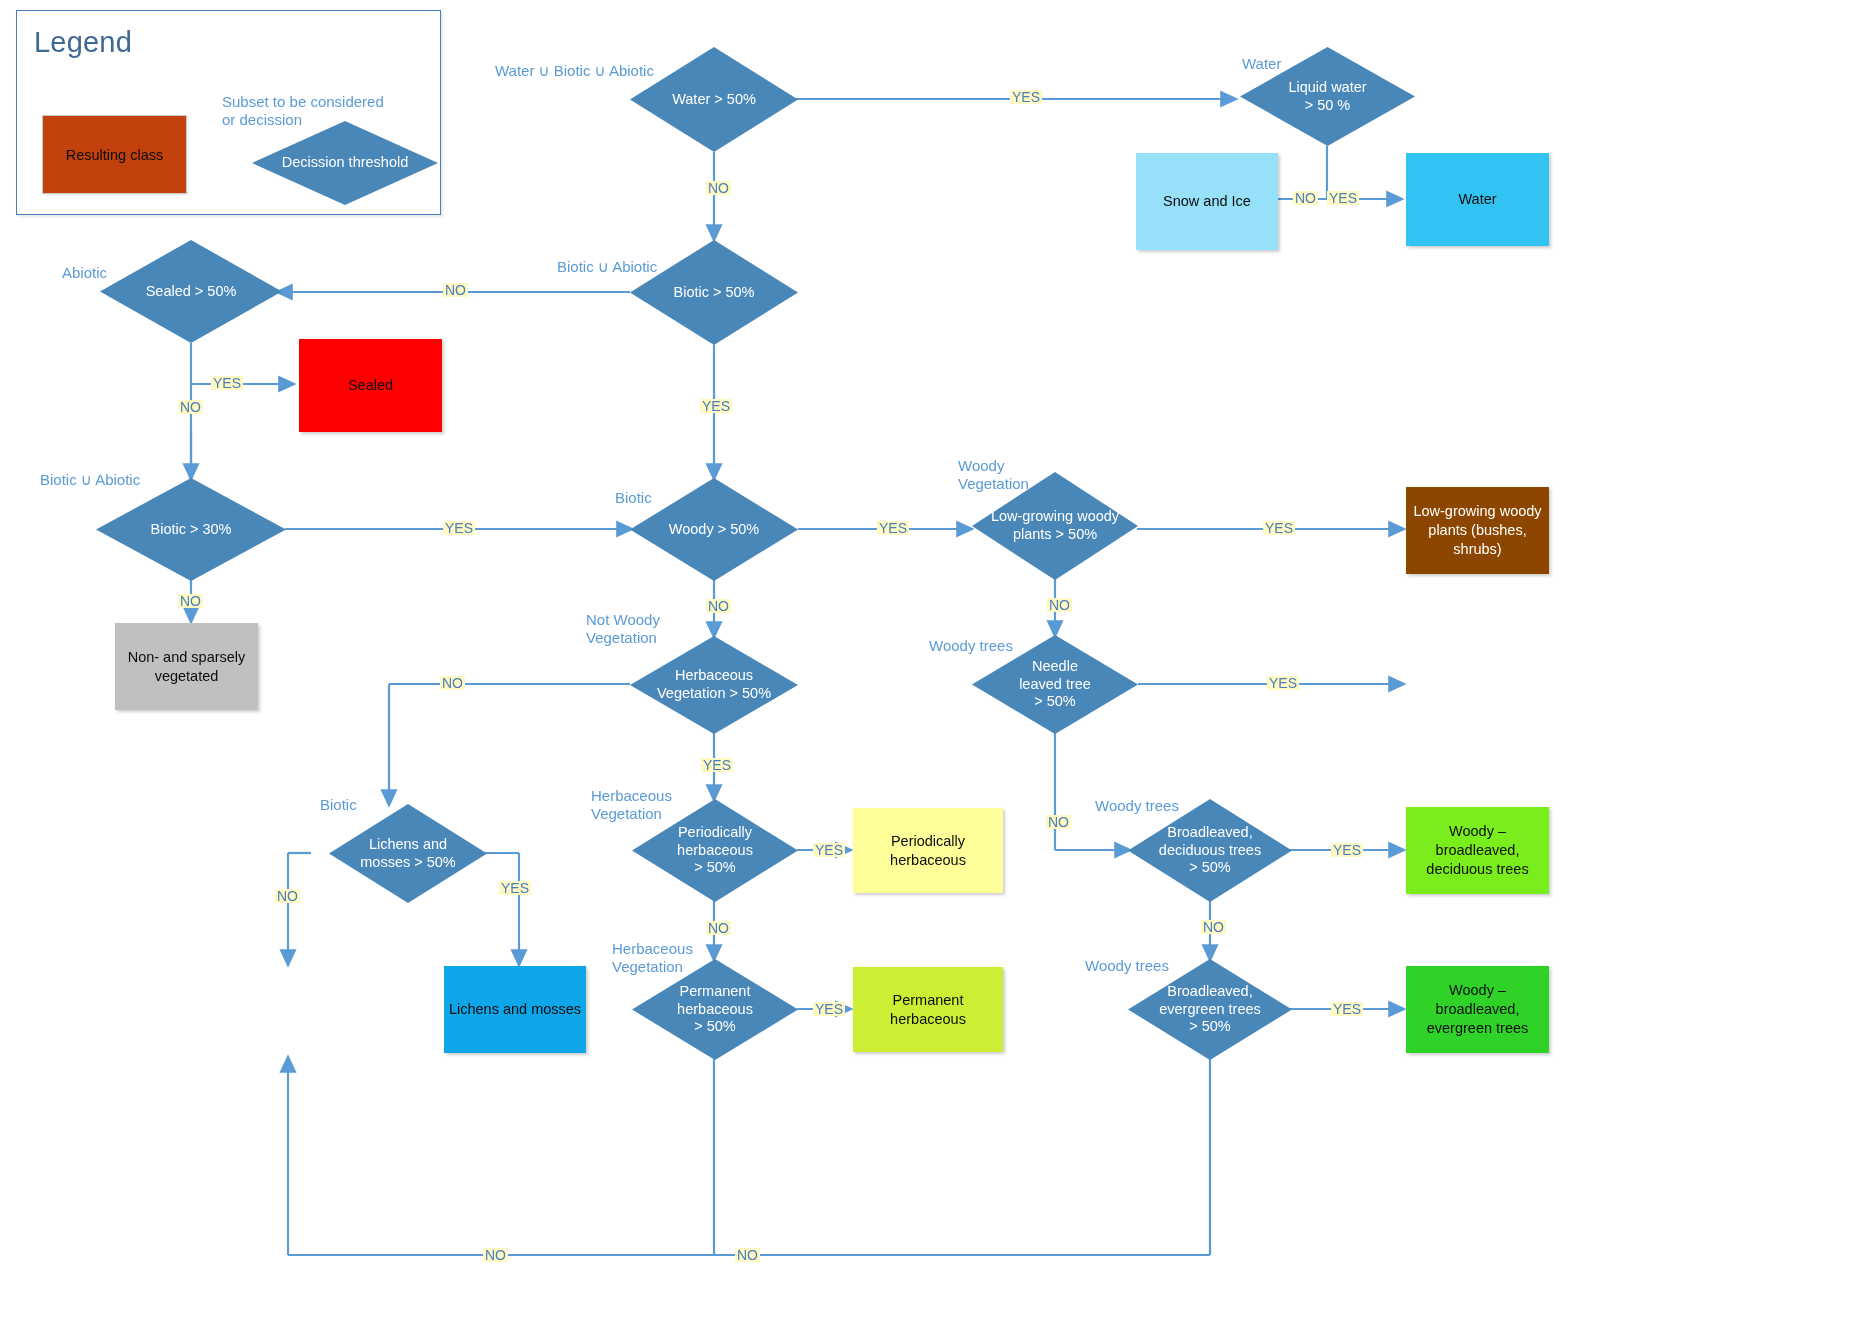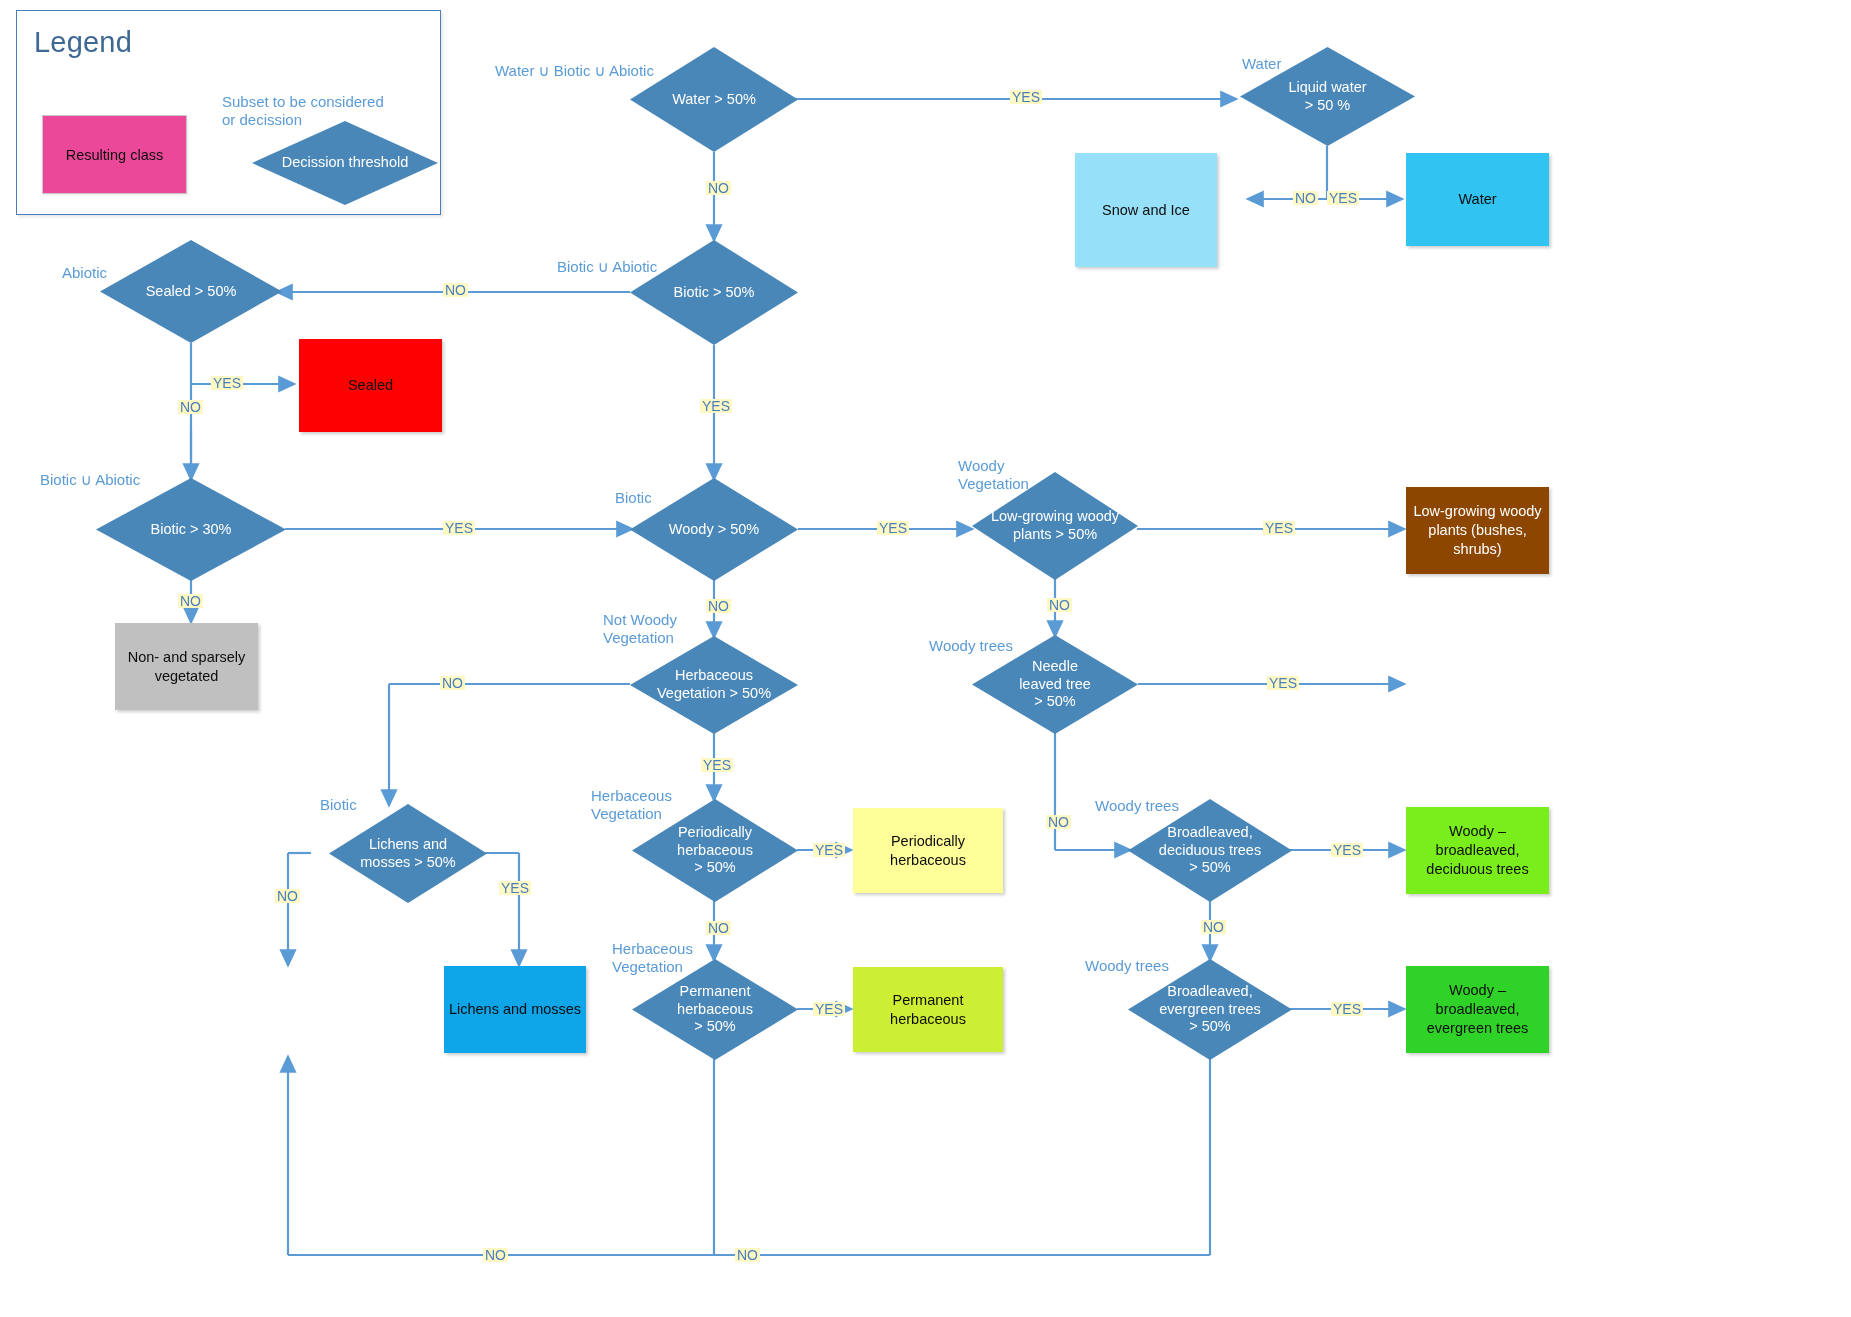--- a/index.html
+++ b/index.html
@@ -33,21 +33,21 @@
   .legend-title{
     position:absolute;
     color:#3f6893;
     font-size:29px;
     letter-spacing:.2px;
     white-space:nowrap;
   }
   .legend-rect{
     position:absolute;
     border:1px solid #c8c8c8;
-    background:#ec4899;
+    background:#c2410c;
     box-sizing:border-box;
     display:flex;align-items:center;justify-content:center;
     font-size:14.5px;color:#0d0d0d;text-align:center;
     box-shadow:1px 1px 2px rgba(0,0,0,.10);
   }
   
   .diamond{
     position:absolute;
     display:flex;
     align-items:center;
@@ -188,21 +188,21 @@
   </div>
 
   <div class="slabel" style="left:495px;top:62px;">Water ∪ Biotic ∪ Abiotic</div>
   <div class="slabel" style="left:1242px;top:55px;">Water</div>
   <div class="slabel" style="left:557px;top:258px;">Biotic ∪ Abiotic</div>
   <div class="slabel" style="left:62px;top:264px;">Abiotic</div>
   <div class="slabel" style="left:40px;top:471px;">Biotic ∪ Abiotic</div>
   <div class="slabel" style="left:615px;top:489px;">Biotic</div>
   <div class="slabel" style="left:958px;top:457px;">Woody
 Vegetation</div>
-  <div class="slabel" style="left:603px;top:611px;">Not Woody
+  <div class="slabel" style="left:586px;top:611px;">Not Woody
 Vegetation</div>
   <div class="slabel" style="left:929px;top:637px;">Woody trees</div>
   <div class="slabel" style="left:320px;top:796px;">Biotic</div>
   <div class="slabel" style="left:591px;top:787px;">Herbaceous
 Vegetation</div>
   <div class="slabel" style="left:612px;top:940px;">Herbaceous
 Vegetation</div>
   <div class="slabel" style="left:1095px;top:797px;">Woody trees</div>
   <div class="slabel" style="left:1085px;top:957px;">Woody trees</div>
 
@@ -269,21 +269,21 @@
 deciduous trees
 &gt; 50%</span>
   </div>
 
   <div class="diamond" style="left:1128px;top:959px;width:164px;height:101px;white-space:pre-line;">
     <span>Broadleaved,
 evergreen trees
 &gt; 50%</span>
   </div>
 
-  <div class="rect" style="left:1075px;top:153px;width:142px;height:114px;background:#97e0f9;">
+  <div class="rect" style="left:1136px;top:153px;width:142px;height:97px;background:#97e0f9;">
     <span>Snow and Ice</span>
   </div>
 
   <div class="rect" style="left:1406px;top:153px;width:143px;height:93px;background:#31c3f2;">
     <span>Water</span>
   </div>
 
   <div class="rect" style="left:115px;top:623px;width:143px;height:87px;background:#c0c0c0;white-space:pre-line;">
     <span>Non- and sparsely
 vegetated</span>

